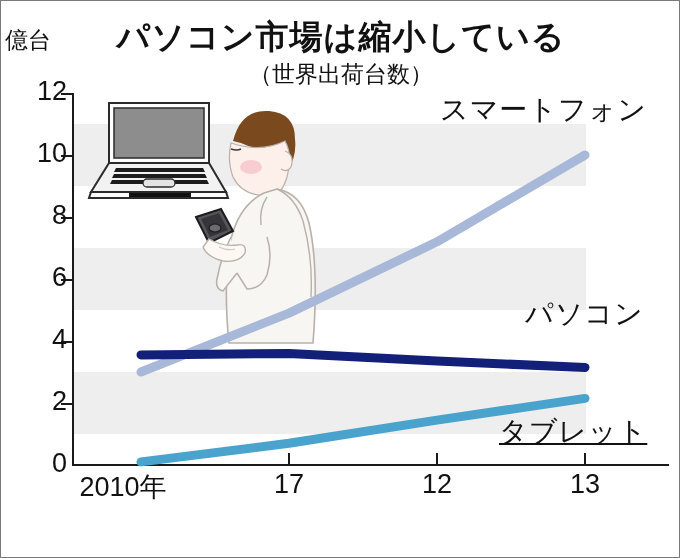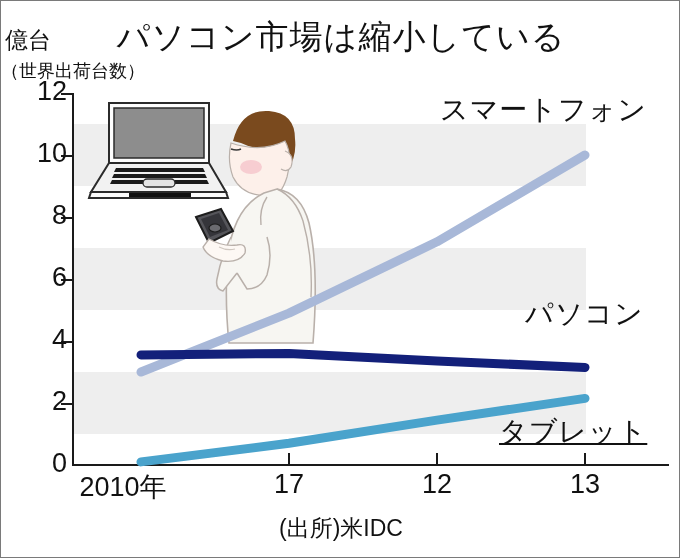--- a/index.html
+++ b/index.html
@@ -14,27 +14,28 @@
     width:680px;height:558px;
     box-sizing:border-box;
     border:1px solid #7a7a7a;
     background:#fff;
   }
 
   
   #title{
     position:absolute;left:0;top:14px;width:680px;
     text-align:center;
-    font-size:33px;font-weight:normal;letter-spacing:1px;
+    font-size:33px;font-weight:bold;letter-spacing:1px;
     color:#111;
     white-space:nowrap;
   }
   #subtitle{
     position:absolute;left:0;top:58px;width:680px;
-    font-size:18px;color:#111;
+    text-align:center;
+    font-size:23px;color:#111;
     white-space:nowrap;
   }
   #yaxis-unit{
     position:absolute;left:4px;top:24px;
     font-size:23px;color:#111;
   }
 
   
   #plot{
     position:absolute;
@@ -178,14 +179,13 @@
   <svg id="svg-lines">
       <polyline points="140.0,371.0 288.0,312.1 436.0,240.8 584.0,154.0" fill="none" stroke="#a8b8d8" stroke-width="9" stroke-linecap="round" stroke-linejoin="round"></polyline>
       <polyline points="140.0,353.9 288.0,352.4 436.0,360.1 584.0,366.4" fill="none" stroke="#13207a" stroke-width="9" stroke-linecap="round" stroke-linejoin="round"></polyline>
       <polyline points="140.0,460.9 288.0,442.3 436.0,419.1 584.0,397.4" fill="none" stroke="#4aa3cc" stroke-width="9" stroke-linecap="round" stroke-linejoin="round"></polyline>
     </svg>
 
   <div class="series-label" id="label-smartphone">スマートフォン</div>
   <div class="series-label" id="label-pc">パソコン</div>
   <div class="series-label" id="label-tablet">タブレット</div>
 
-  <div id="source">(出所)米IDC</div>
 </div>
 
 </body></html>

